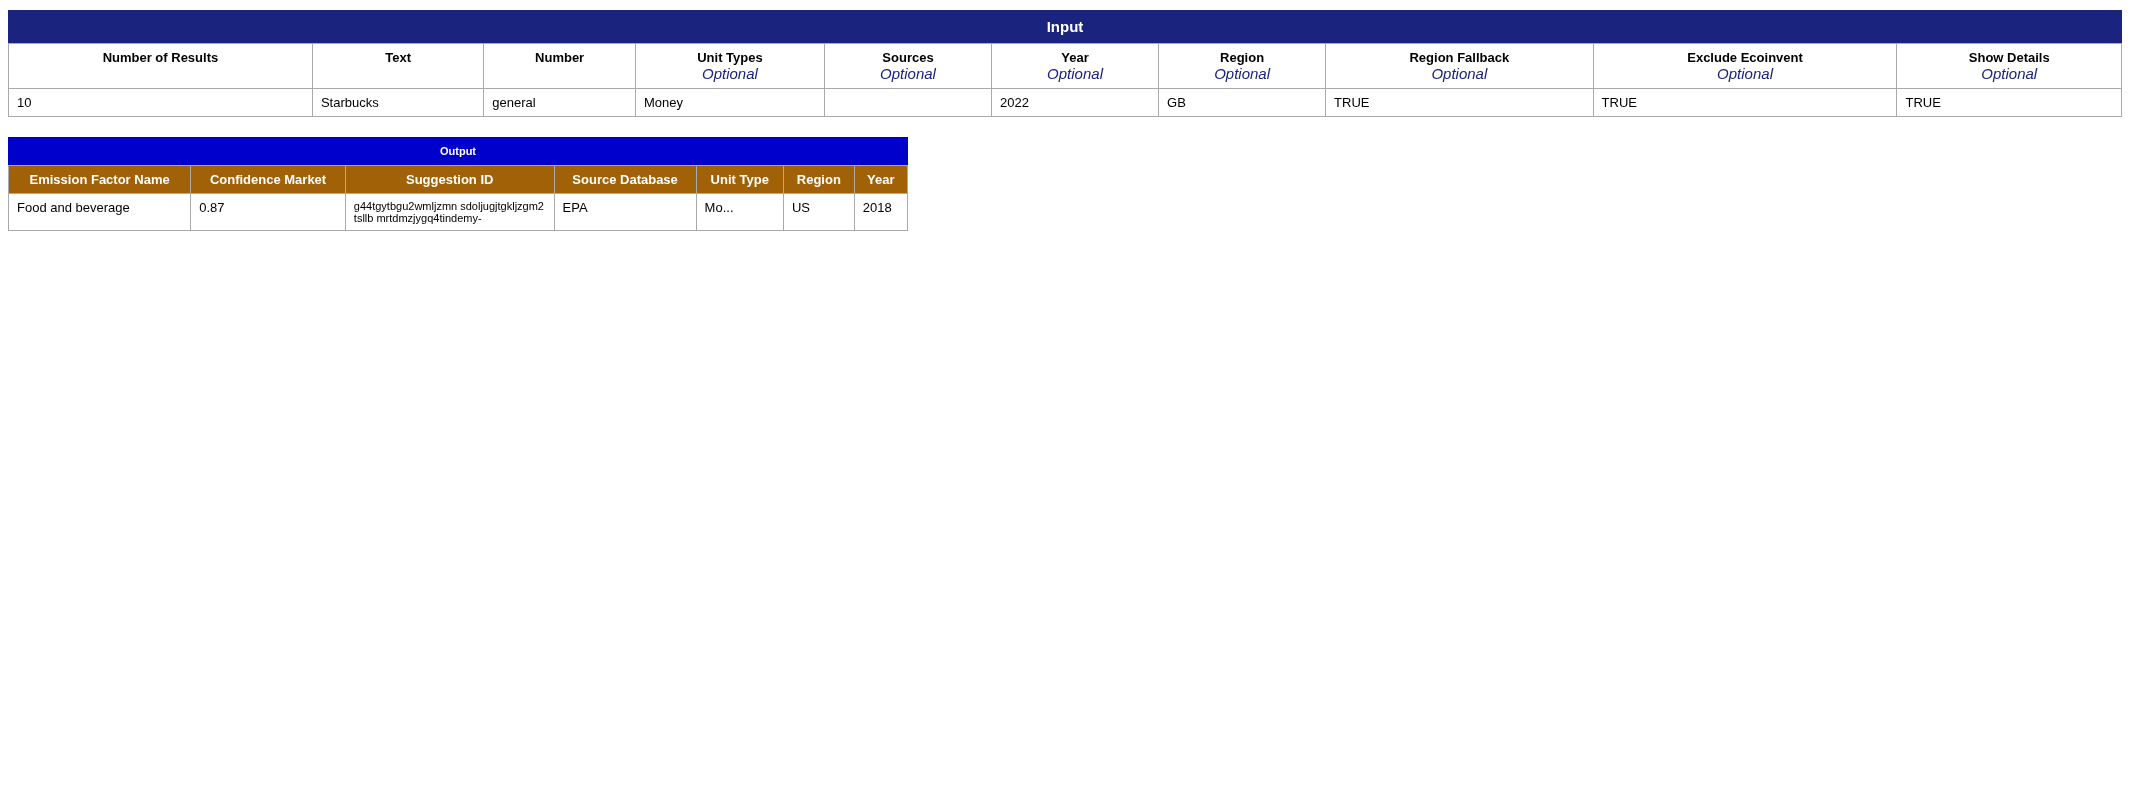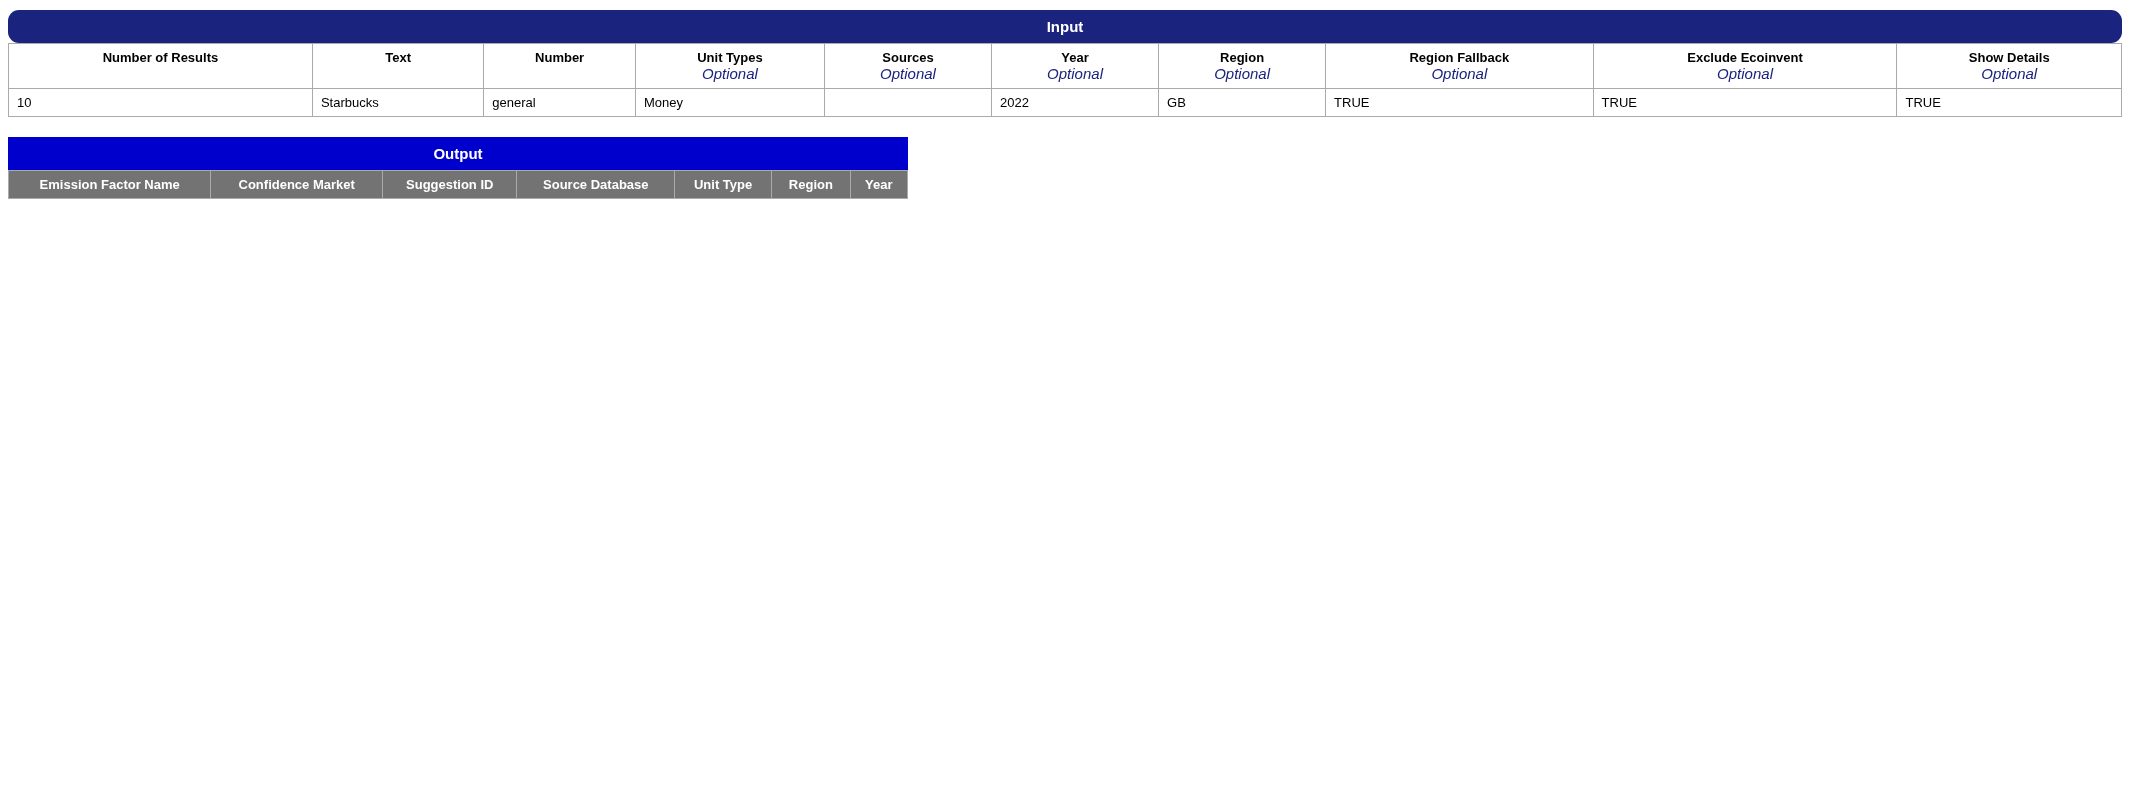--- a/index.html
+++ b/index.html
@@ -43,41 +43,40 @@
 
     .input-table th .optional {
       display: block;
       color: #1a237e;
       font-weight: normal;
       font-style: italic;
       font-size: 15px;
     }
 
     .output-table th {
-      background-color: #737373;
+      background-color: #a16207;
       color: #fff;
       font-weight: bold;
     }
 
     .output-table td {
       background-color: #fff;
     }
 
     .output-section-header {
       background-color: #0000cc;
       color: #fff;
       text-align: center;
       padding: 8px;
-      font-size: 15px;
+      font-size: 11px;
       font-weight: bold;
     }
 
     .input-section-header {
       background-color: #1a237e;
-      border-radius: 11px;
     }
 
     .suggestion-id-cell {
       font-size: 11px;
       word-break: break-all;
       max-width: 180px;
     }
   </style>
 </head>
 <body>
@@ -151,15 +150,24 @@
         <th>Emission Factor Name</th>
         <th>Confidence Market</th>
         <th>Suggestion ID</th>
         <th>Source Database</th>
         <th>Unit Type</th>
         <th>Region</th>
         <th>Year</th>
       </tr>
     </thead>
     <tbody id="output-tbody">
+        <tr>
+          <td>Food and beverage</td>
+          <td>0.87</td>
+          <td class="suggestion-id-cell">g44tgytbgu2wmljzmn sdoljugjtgkljzgm2tsllb mrtdmzjygq4tindemy-</td>
+          <td>EPA</td>
+          <td>Mo...</td>
+          <td>US</td>
+          <td>2018</td>
+        </tr>
       </tbody>
   </table>
 </div>
 
 </body></html>

